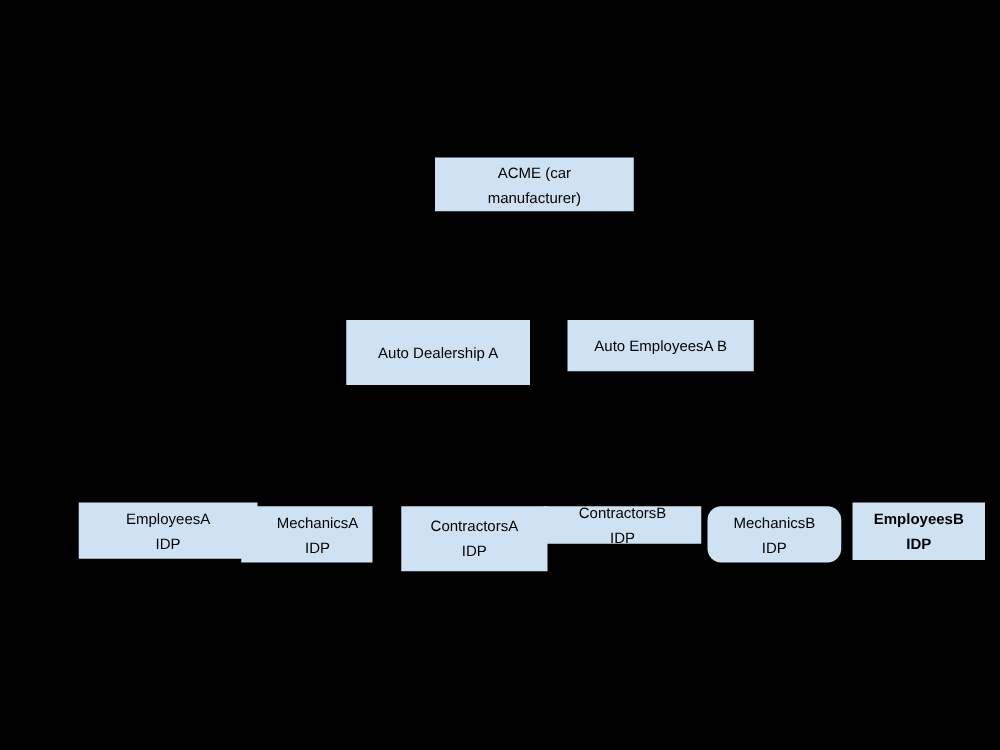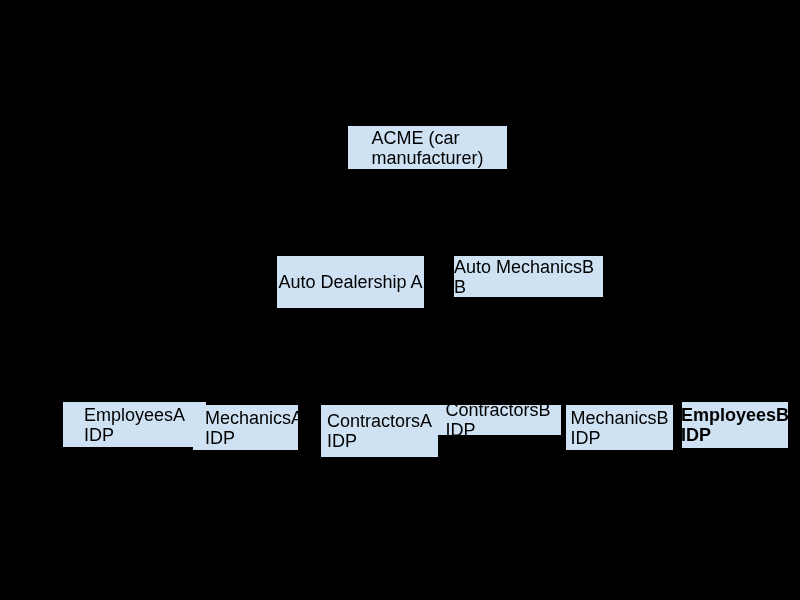--- a/index.html
+++ b/index.html
@@ -18,51 +18,52 @@
   .node {
     position: absolute;
     background: var(--fill, #cfe2f3);
     color: var(--text, #000000);
     display: flex;
     align-items: center;
     justify-content: center;
     box-sizing: border-box;
   }
   .node .label {
-    font-size: 18px;
+    font-size: 12px;
     line-height: 20px;
+    text-align: center;
     white-space: pre-line;
   }
   
   .n-acme { left: 348px; top: 126px; width: 159px; height: 43px; }
   .n-da   { left: 277px; top: 256px; width: 147px; height: 52px; }
   .n-db   { left: 454px; top: 256px; width: 149px; height: 41px; }
   .n-ea   { left: 63px;  top: 402px; width: 143px; height: 45px; }
   .n-ma   { left: 193px; top: 405px; width: 105px; height: 45px; padding-left: 17px; }
   .n-ca   { left: 305px; top: 405px; width: 117px; height: 52px; margin-left: 16px; }
   .n-cb   { left: 435px; top: 405px; width: 126px; height: 30px; }
-  .n-mb   { left: 566px; top: 405px; width: 107px; height: 45px; }
+  .n-mb   { left: 566px; top: 405px; width: 107px; height: 45px; border-radius: 11px; }
   .n-eb   { left: 682px; top: 402px; width: 106px; height: 46px; font-weight: bold; }
 </style>
 </head>
 <body>
 
 <div class="canvas">
 
   <div class="node n-acme">
     <span class="label">ACME (car
 manufacturer)</span>
   </div>
 
   <div class="node n-da">
     <span class="label">Auto Dealership A</span>
   </div>
 
   <div class="node n-db">
-    <span class="label">Auto MechanicsB B</span>
+    <span class="label">Auto EmployeesA B</span>
   </div>
 
   <div class="node n-ea">
     <span class="label">EmployeesA
 IDP</span>
   </div>
 
   <div class="node n-ma">
     <span class="label">MechanicsA
 IDP</span>

